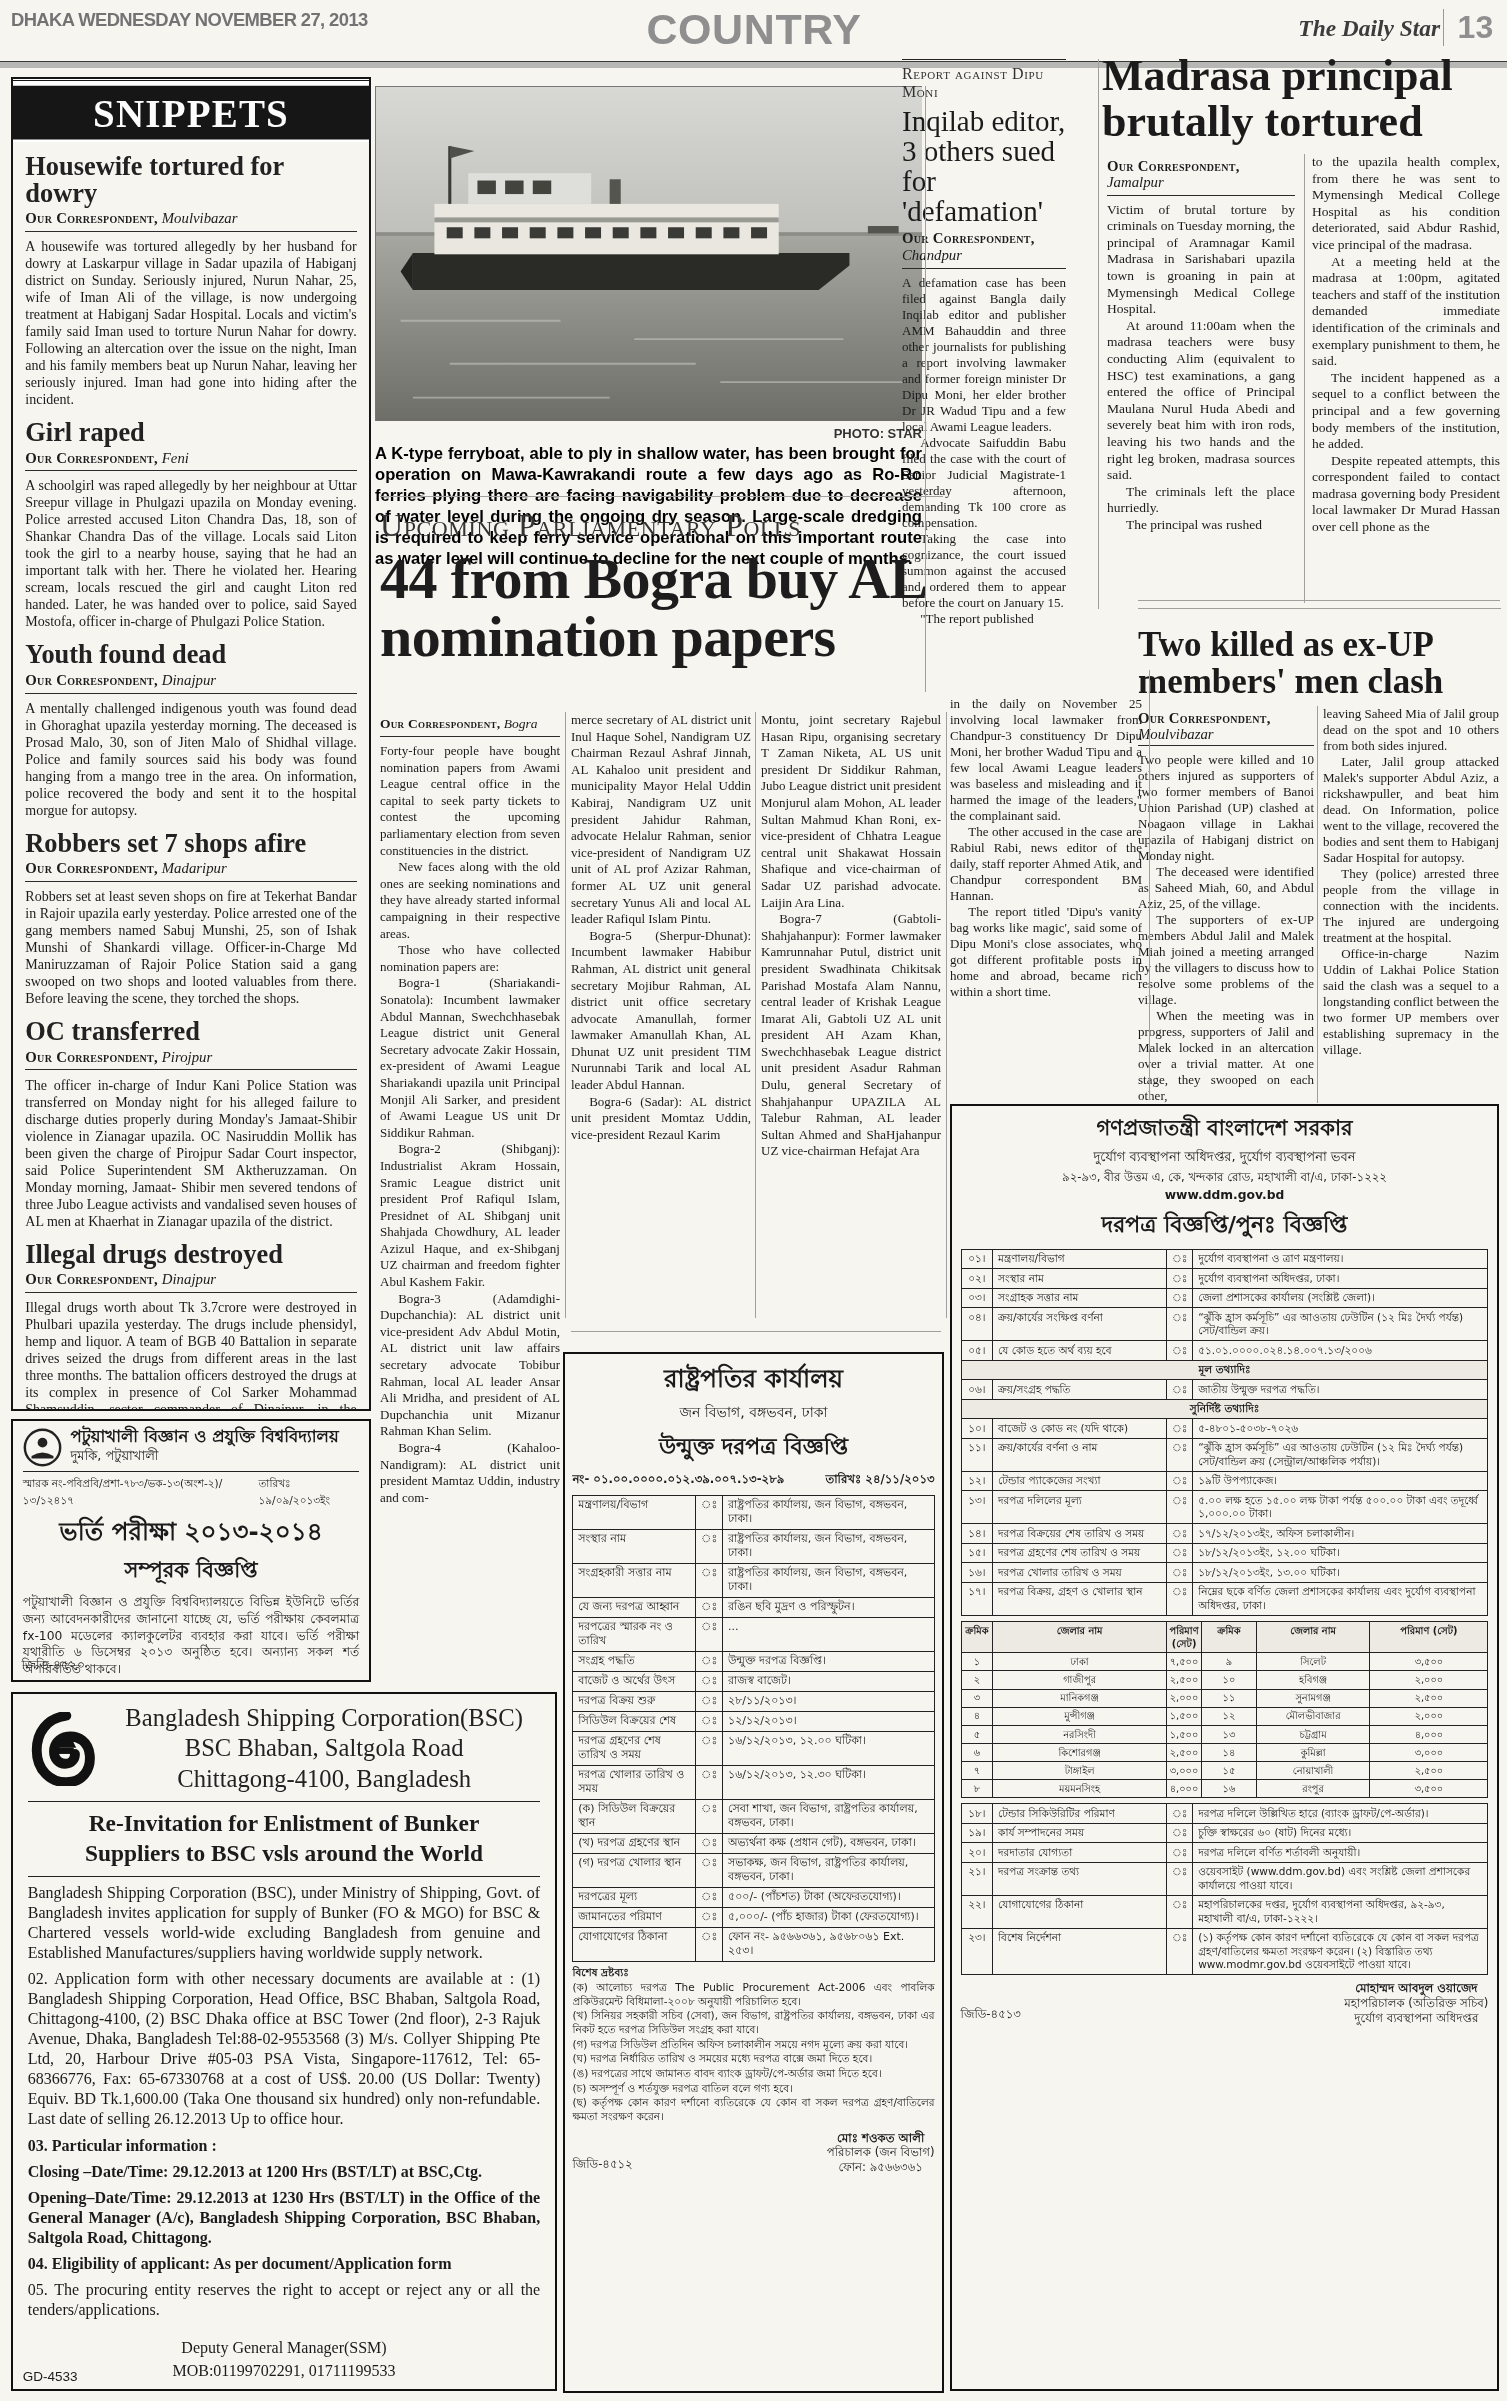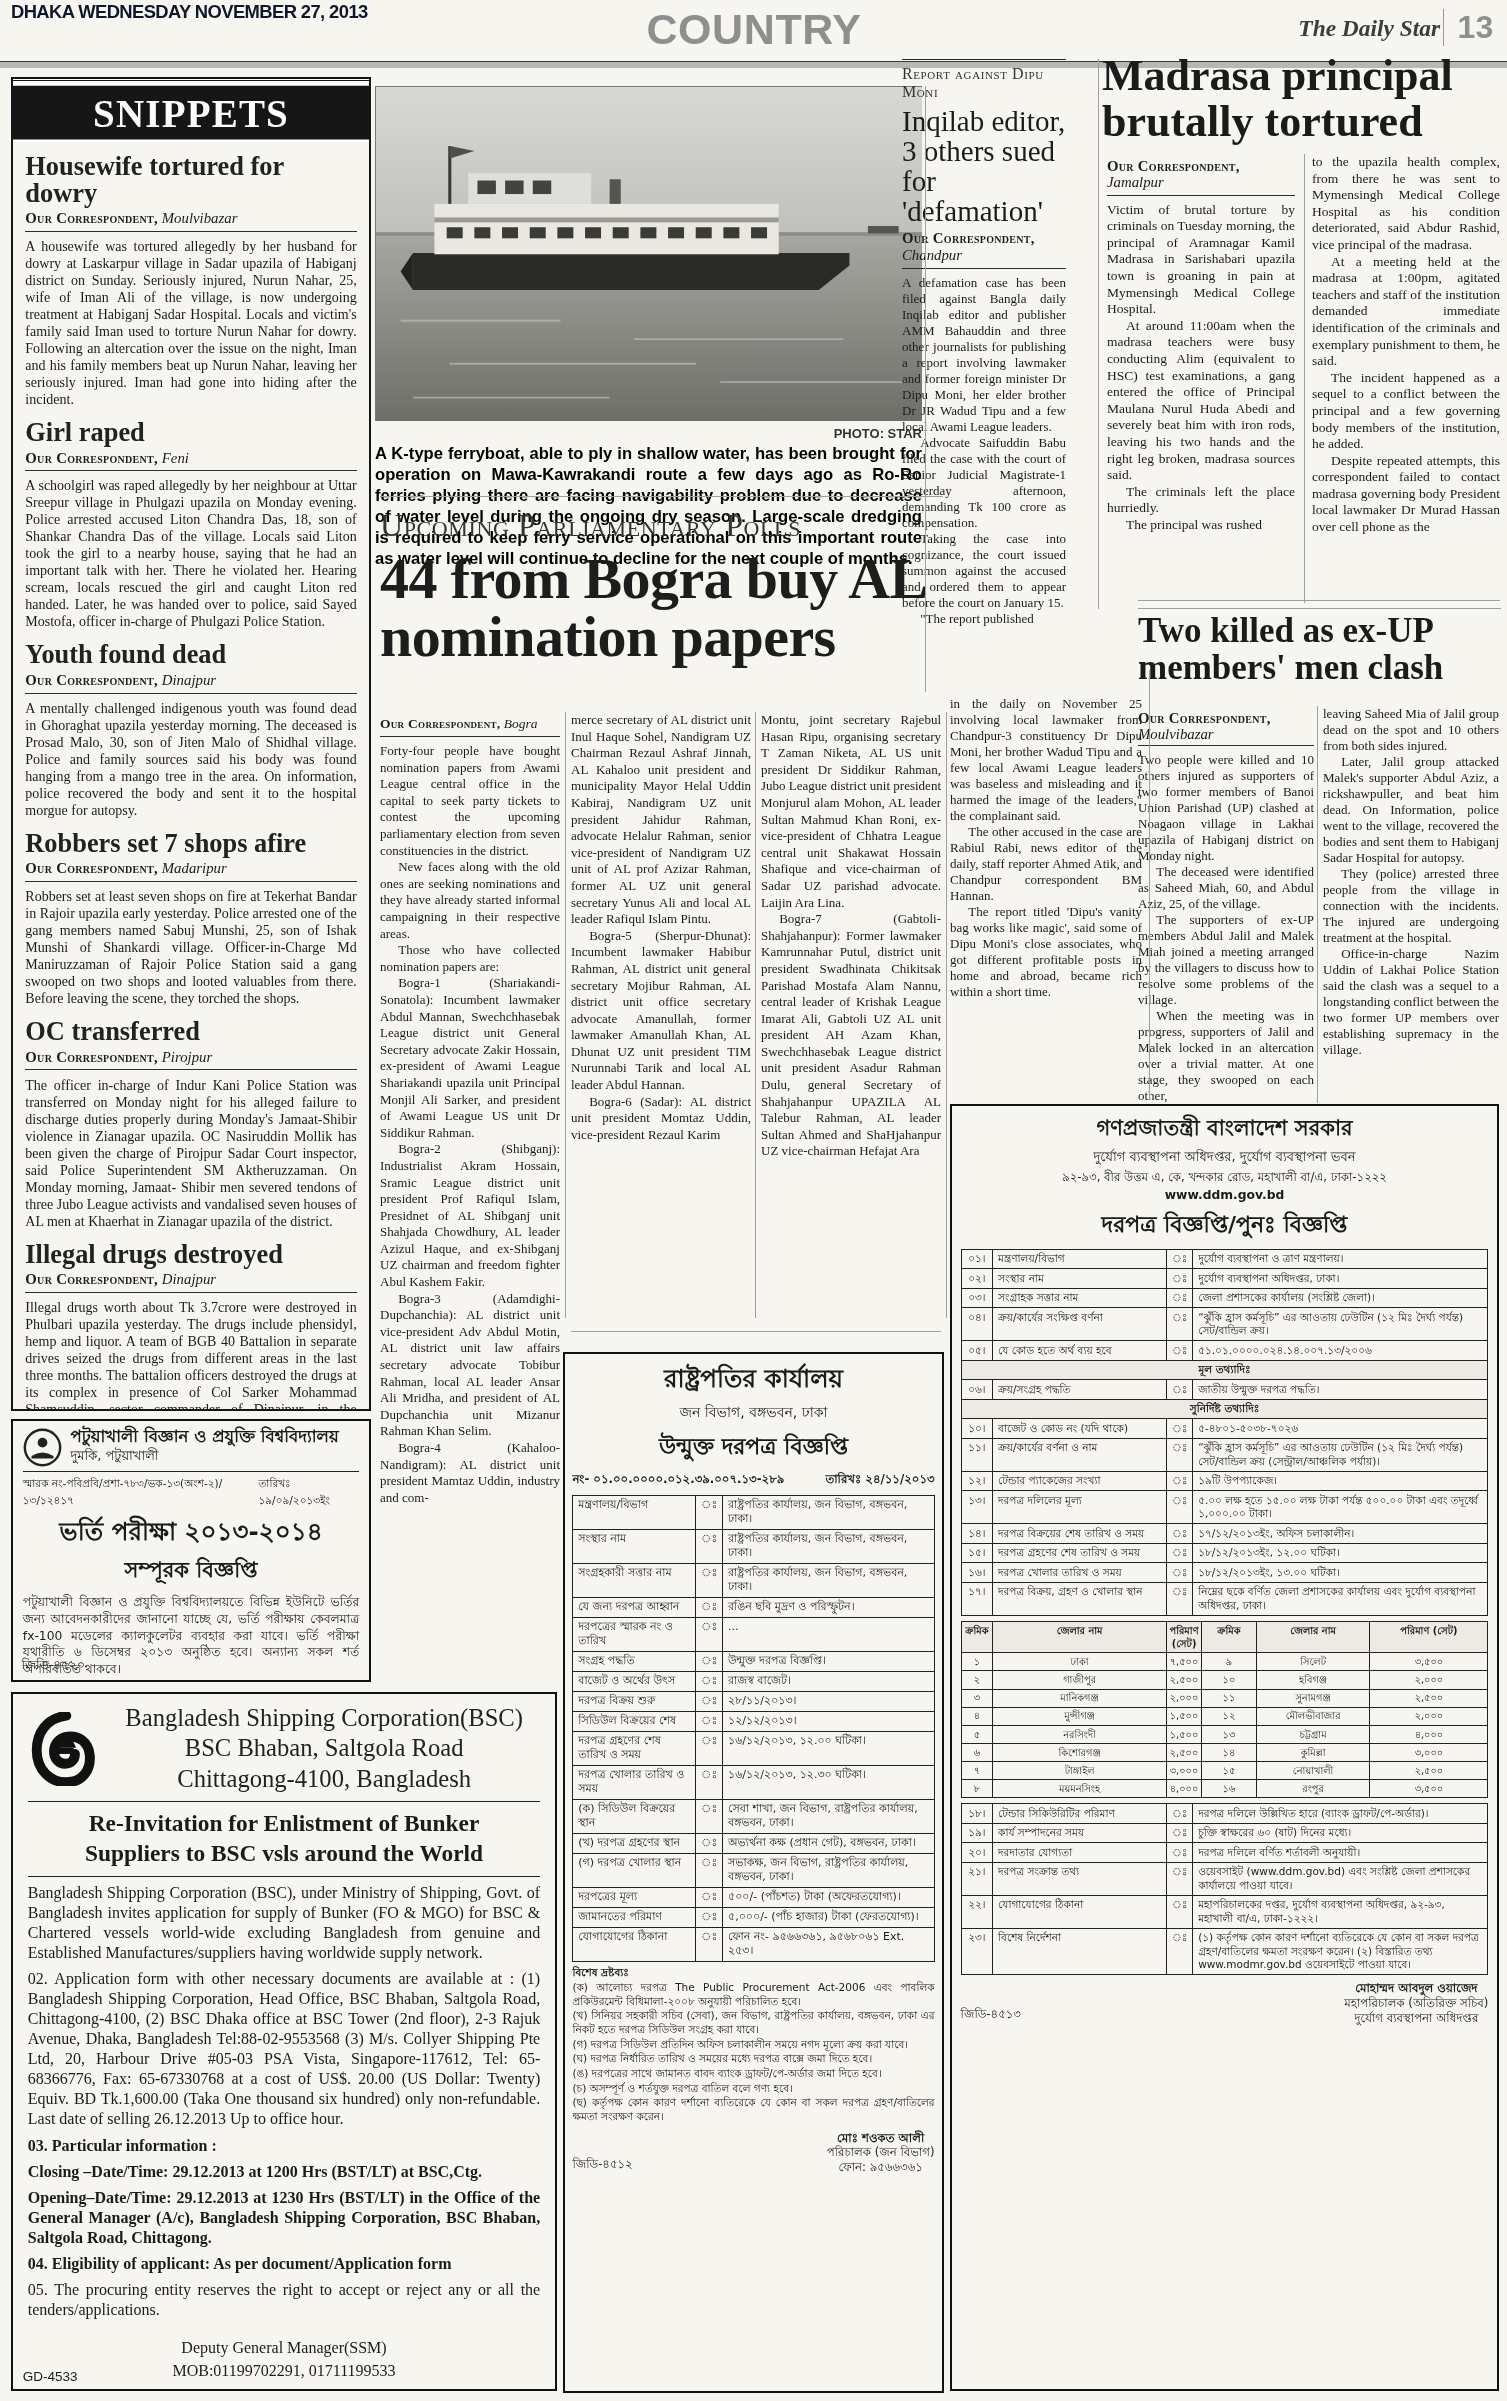--- a/index.html
+++ b/index.html
@@ -2,22 +2,22 @@
 <html style="font-size:9.8px"><head>
 <meta charset="utf-8">
 <style>
   html,body{margin:0;padding:0;background:#6e6e6e;}
   #page{position:relative;width:1508px;height:2401px;background:#f7f5f0;color:#1b1b1b;
         font-family:"Liberation Serif", serif;overflow:hidden;}
   [data-name]{box-sizing:border-box;}
 
   
   .masthead{position:absolute;left:0;top:0;width:1508px;height:73px;}
-  .mast-date{position:absolute;left:11px;top:1px;font-family:"Liberation Sans",sans-serif;
-             font-weight:700;font-size:18.4px;letter-spacing:-0.6px;color:#0f172a;}
+  .mast-date{position:absolute;left:11px;top:9px;font-family:"Liberation Sans",sans-serif;
+             font-weight:700;font-size:18.4px;letter-spacing:-0.6px;color:#737373;}
   .mast-section{position:absolute;left:0;top:4.9px;width:100%;text-align:center;
                 font-family:"Liberation Sans",sans-serif;font-weight:700;font-size:43px;
                 letter-spacing:0.6px;color:#8f8f8f;}
   .mast-brand{position:absolute;right:68px;top:14.8px;font-style:italic;font-weight:700;
               font-size:23.4px;color:#3c3c3c;}
   .mast-page{position:absolute;right:14.8px;top:8.6px;font-family:"Liberation Sans",sans-serif;
              font-weight:700;font-size:32px;color:#8f8f8f;border-left:1.8px solid #9a9a9a;
              padding-left:13.5px;line-height:37px;}
   .mast-rule{position:absolute;left:0;top:61px;width:1508px;height:7.4px;background:#b7b7b5;
              border-top:1.8px solid #3a3a3a;}
@@ -65,21 +65,21 @@
   .main-head h1{margin:6.1px 0 0 0;font-size:58px;line-height:1.0;font-weight:700;letter-spacing:-0.6px;color:#1d1d1d;}
   .main-col{font-size:13px;line-height:16.6px;}
   .main-col .byline{font-size:13.5px;}
 
   
   .madrasa-head{position:absolute;left:1102px;top:53px;width:400px;}
   .madrasa-head h1{margin:0;font-size:44px;line-height:1.04;font-weight:700;}
   .madrasa-col{font-size:13.5px;line-height:16.6px;}
 
   
-  .clash-head{position:absolute;left:1138px;top:608px;width:363px;border-top:1.2px solid #9f9f9d;padding-top:4px;}
+  .clash-head{position:absolute;left:1138px;top:608px;width:363px;border-top:1.2px solid #9f9f9d;padding-top:18px;}
   .clash-head h2{margin:0;font-size:35px;line-height:1.05;font-weight:700;}
   .clash-col{font-size:13px;line-height:16px;}
 
   
   .bn{font-family:"DejaVu Sans",sans-serif;}
   .adbox{position:absolute;border:2.5px solid #111;background:#f7f5f0;overflow:hidden;}
   .kv-table{width:100%;border-collapse:collapse;}
   .kv-table td{border:1.2px solid #222;padding:2.5px 4.9px;vertical-align:top;}
   .kv-table .section-row{font-weight:700;background:#eceae2;}
 

